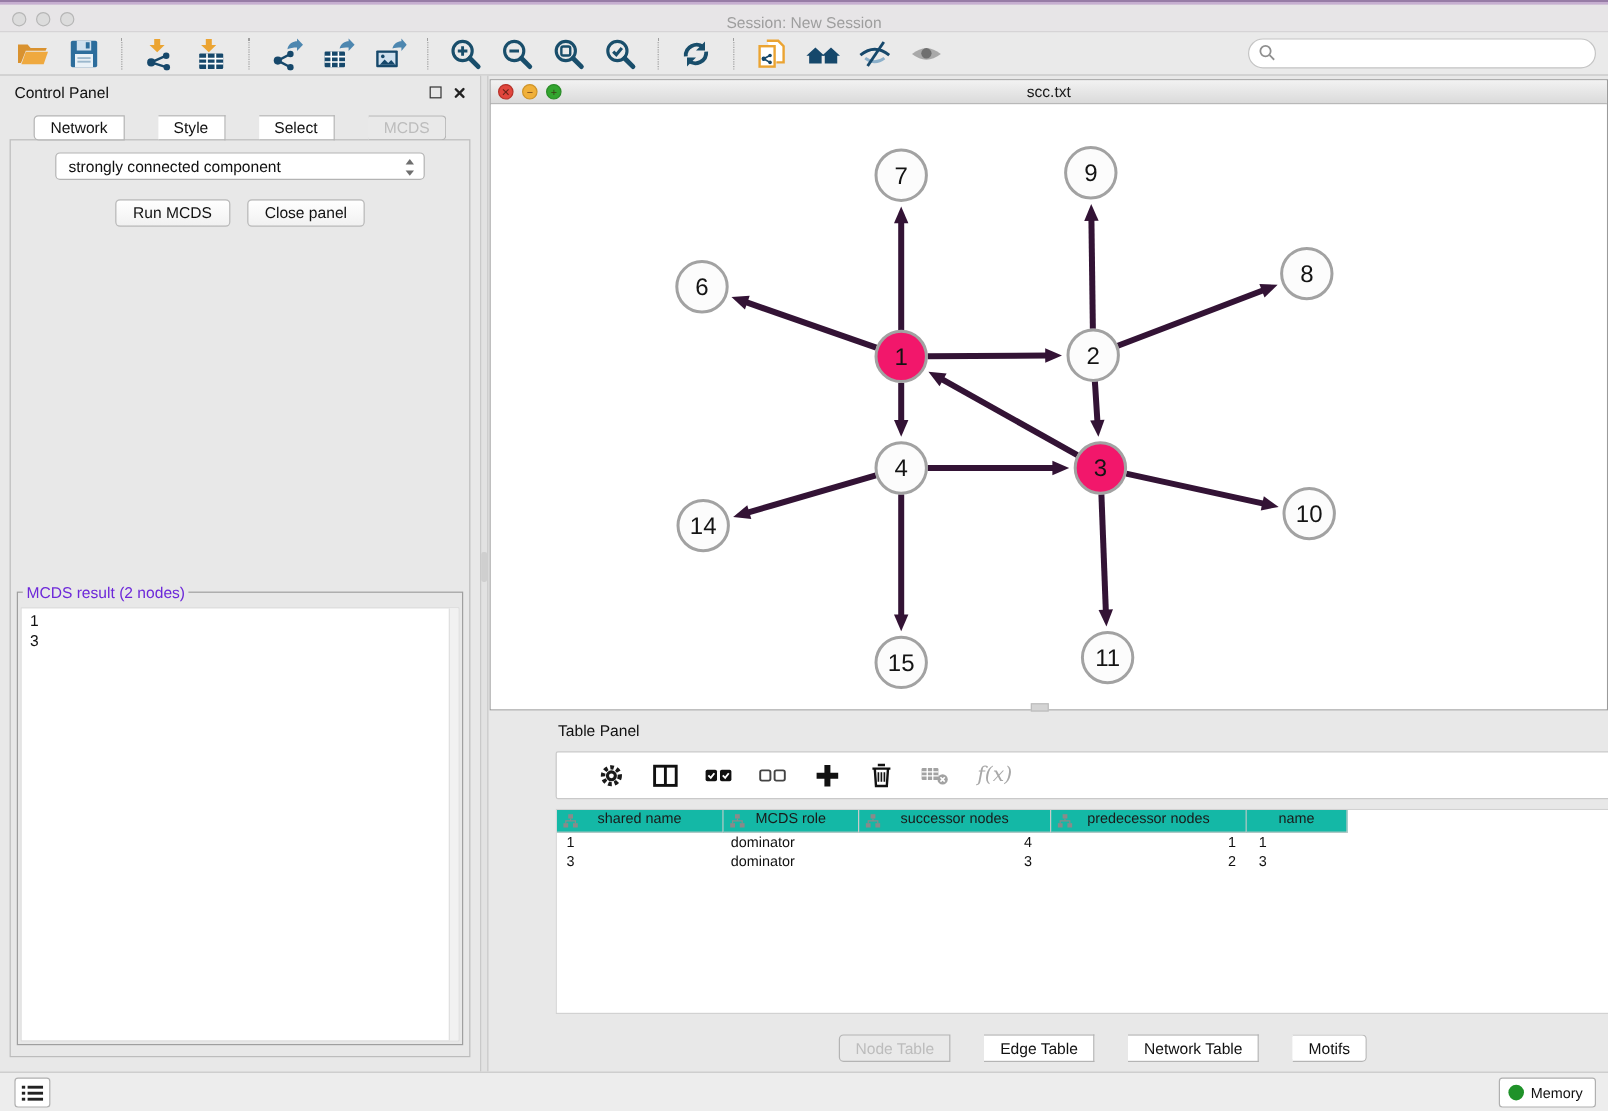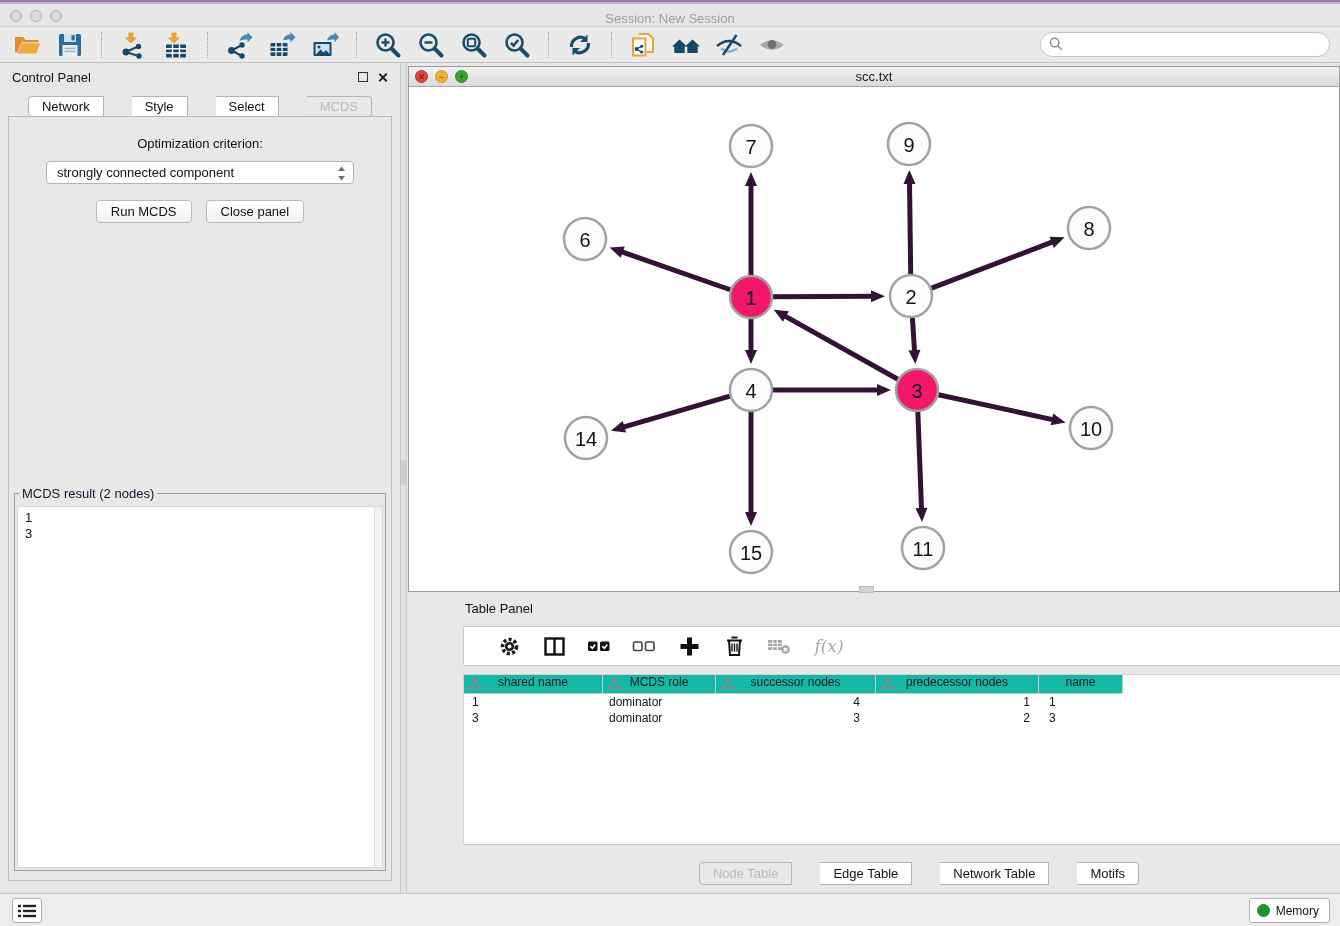--- a/index.html
+++ b/index.html
@@ -49,21 +49,21 @@
   .opt-label{margin-top:19px;text-align:center;font-size:13px;color:#111;}
   .dropdown{position:relative;margin:10px auto 16px;width:308px;height:23px;background:#fff;
     border:1px solid #b3b3b3;border-radius:4px;display:flex;align-items:center;padding:0 24px 0 10px;cursor:pointer;}
   .dropdown .dval{font-size:13px;color:#111;white-space:nowrap;}
   .dropdown .stepper{position:absolute;right:7px;top:4px;}
   .btn-row{display:flex;justify-content:center;gap:14px;margin-top:12px;}
   .mac-btn{height:23px;padding:0 14px;background:linear-gradient(#ffffff,#f1f1f1);border:1px solid #b9b9b9;
     border-radius:4px;font-size:13px;color:#111;font-family:"Liberation Sans",sans-serif;cursor:pointer;}
 
   .result-group{position:absolute;left:5px;top:376px;width:372px;height:378px;border:1px solid #9f9f9f;}
-  .result-legend{position:absolute;top:-8px;left:4px;background:#e8e8e8;padding:0 3px;font-size:13px;color:#0f172a;}
+  .result-legend{position:absolute;top:-8px;left:4px;background:#e8e8e8;padding:0 3px;font-size:13px;color:#6d28d9;}
   .result-white{position:absolute;left:2px;top:12px;right:2px;bottom:2px;background:#fff;border:1px solid #d8d8d8;}
   .result-text{position:absolute;inset:0 9px 0 0;padding:3px 0 0 7px;font-size:13px;line-height:16px;color:#111;white-space:pre;}
   .result-scroll{position:absolute;right:0;top:0;width:8px;bottom:0;background:#f1f1f1;border-left:1px solid #e0e0e0;}
 
   .v-splitter{position:absolute;left:400px;top:63px;width:7px;height:830px;background:#e2e2e2;
     border-left:1px solid #c9c9c9;border-right:1px solid #c9c9c9;}
   .v-splitter .grip{position:absolute;left:0;top:397px;width:5px;height:25px;background:#cfcfcf;border-radius:2px;}
 
   
   .net-frame{position:absolute;left:408px;top:66px;width:932px;height:526px;background:#fff;border:1px solid #9b9b9b;}
@@ -274,21 +274,20 @@
         <span class="close-ico"></span>
       </span>
     </div>
     <div class="seg-row cp-tabs" id="cp-tabs">
         <button class="seg">Network</button>
         <button class="seg">Style</button>
         <button class="seg">Select</button>
         <button class="seg active">MCDS</button>
       </div>
     <div class="cp-content">
-      <div class="opt-label">Optimization criterion:</div>
       <div class="dropdown">
         <span class="dval">strongly connected component</span>
         <span class="stepper">
           <svg width="9" height="15" viewBox="0 0 9 15">
               <path d="M4.5 0.5 8 5H1z" fill="#6e6e6e"></path>
               <path d="M4.5 14.5 1 10h7z" fill="#6e6e6e"></path>
             </svg>
         </span>
       </div>
       <div class="btn-row">

